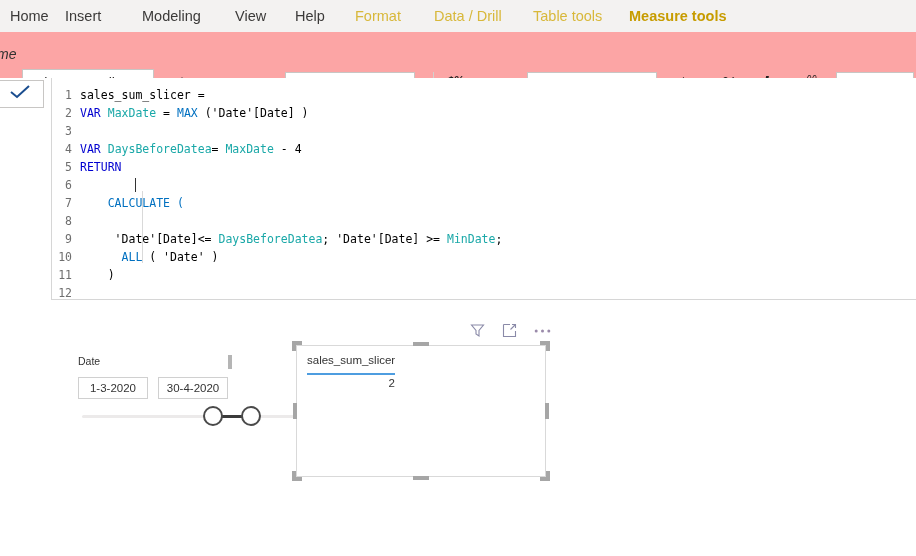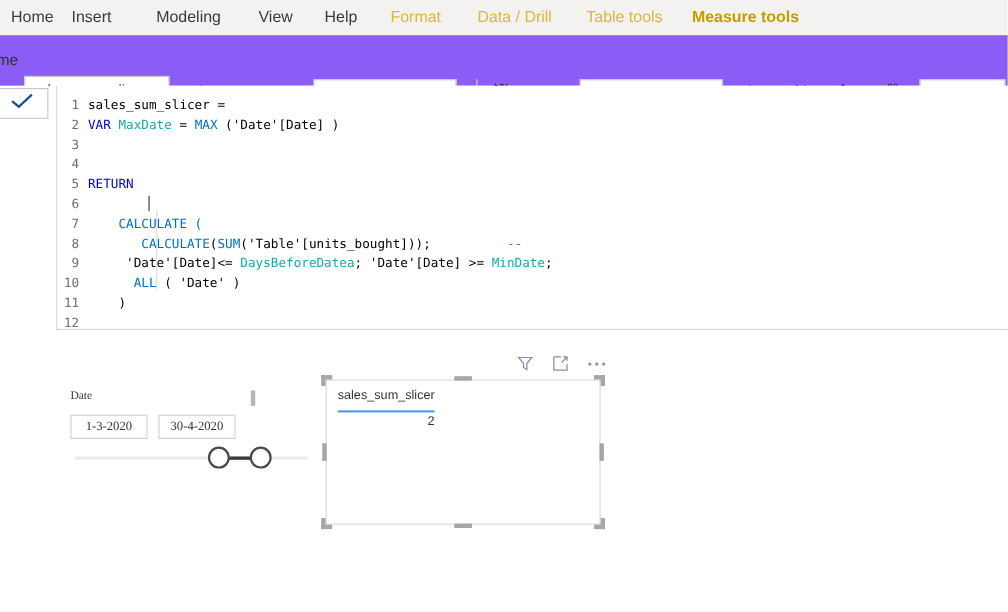--- a/index.html
+++ b/index.html
@@ -49,23 +49,24 @@
     left: 0; right: 0; bottom: 3px;
     height: 3px;
     background: #e8c22a;
   }
 
   
   #ribbon-body {
     position: absolute;
     left: 0; top: 32px;
     width: 916px; height: 46px;
-    background: #8b5cf6;
-    display: flex;
-    align-items: center;
+    background: #fca5a5;
+    display: flex;
+    align-items: center;
+    font-style: italic;
   }
   .tb-label {
     font-size: 14px;
     color: #323130;
     white-space: nowrap;
   }
   .tb-input {
     height: 26px;
     border: 1px solid #c8c6c4;
     background: #ffffff;
@@ -205,22 +206,22 @@
     position: absolute;
     left: 0; top: 303px;
     width: 916px;
     height: 253px;
     background: #ffffff;
   }
 
   
   #slicer {
     position: absolute;
-    left: 56px; top: 52px;
-    width: 228px; height: 85px; font-family: Liberation Serif, serif;
+    left: 70px; top: 52px;
+    width: 228px; height: 85px;
   }
   #slicer-label {
     font-size: 10.5px;
     color: #333333;
     position: absolute;
     left: 8px; top: 0px;
   }
   .date-box {
     position: absolute;
     top: 22px;
@@ -426,25 +427,25 @@
         <path d="M2 8 L8 13 L20 2"></path>
       </svg>
     </span>
   </div>
 
   <div id="editor">
     <div id="code-lines">
         <div class="code-line" style="top: 8px; position: absolute; left: 0px; right: 0px;"><span class="ln gray">1</span><span class="code-txt"><span class="num">sales_sum_slicer =</span></span></div>
         <div class="code-line" style="top: 26px; position: absolute; left: 0px; right: 0px;"><span class="ln gray">2</span><span class="code-txt"><span class="kw">VAR </span><span class="var">MaxDate</span><span class="num"> = </span><span class="fn">MAX</span><span class="num"> ('Date'[Date] )</span></span></div>
         <div class="code-line" style="top: 44px; position: absolute; left: 0px; right: 0px;"><span class="ln gray">3</span></div>
-        <div class="code-line" style="top: 62px; position: absolute; left: 0px; right: 0px;"><span class="ln gray">4</span></div>
+        <div class="code-line" style="top: 62px; position: absolute; left: 0px; right: 0px;"><span class="ln gray">4</span><span class="code-txt"><span class="kw">VAR </span><span class="var">DaysBeforeDatea</span><span class="num">= </span><span class="var">MaxDate</span><span class="num"> - 4</span></span></div>
         <div class="code-line" style="top: 80px; position: absolute; left: 0px; right: 0px;"><span class="ln gray">5</span><span class="code-txt"><span class="kw">RETURN</span></span></div>
         <div class="code-line" style="top: 98px; position: absolute; left: 0px; right: 0px;"><span class="ln gray">6</span><span class="code-txt"><span class="num"></span></span></div>
         <div class="code-line" style="top: 116px; position: absolute; left: 0px; right: 0px;"><span class="ln gray">7</span><span class="code-txt"><span class="fn">    CALCULATE (</span></span></div>
-        <div class="code-line" style="top: 134px; position: absolute; left: 0px; right: 0px;"><span class="ln gray">8</span><span class="code-txt"><span class="fn">       CALCULATE</span><span class="num">(</span><span class="fn">SUM</span><span class="num">('Table'[units_bought]));</span><span class="cmt">          --</span></span></div>
+        <div class="code-line" style="top: 134px; position: absolute; left: 0px; right: 0px;"><span class="ln gray">8</span></div>
         <div class="code-line" style="top: 152px; position: absolute; left: 0px; right: 0px;"><span class="ln gray">9</span><span class="code-txt"><span class="num">     'Date'[Date]&lt;= </span><span class="var">DaysBeforeDatea</span><span class="num">; 'Date'[Date] &gt;= </span><span class="var">MinDate</span><span class="num">;</span></span></div>
         <div class="code-line" style="top: 170px; position: absolute; left: 0px; right: 0px;"><span class="ln gray">10</span><span class="code-txt"><span class="fn">      ALL</span><span class="num"> ( 'Date' )</span></span></div>
         <div class="code-line" style="top: 188px; position: absolute; left: 0px; right: 0px;"><span class="ln gray">11</span><span class="code-txt"><span class="num">    )</span></span></div>
         <div class="code-line" style="top: 206px; position: absolute; left: 0px; right: 0px;"><span class="ln gray">12</span><span class="code-txt"><span class="num"></span></span></div>
       </div>
     <div id="indent-guide"></div>
     <div id="caret"></div>
   </div>
 </div>
 

